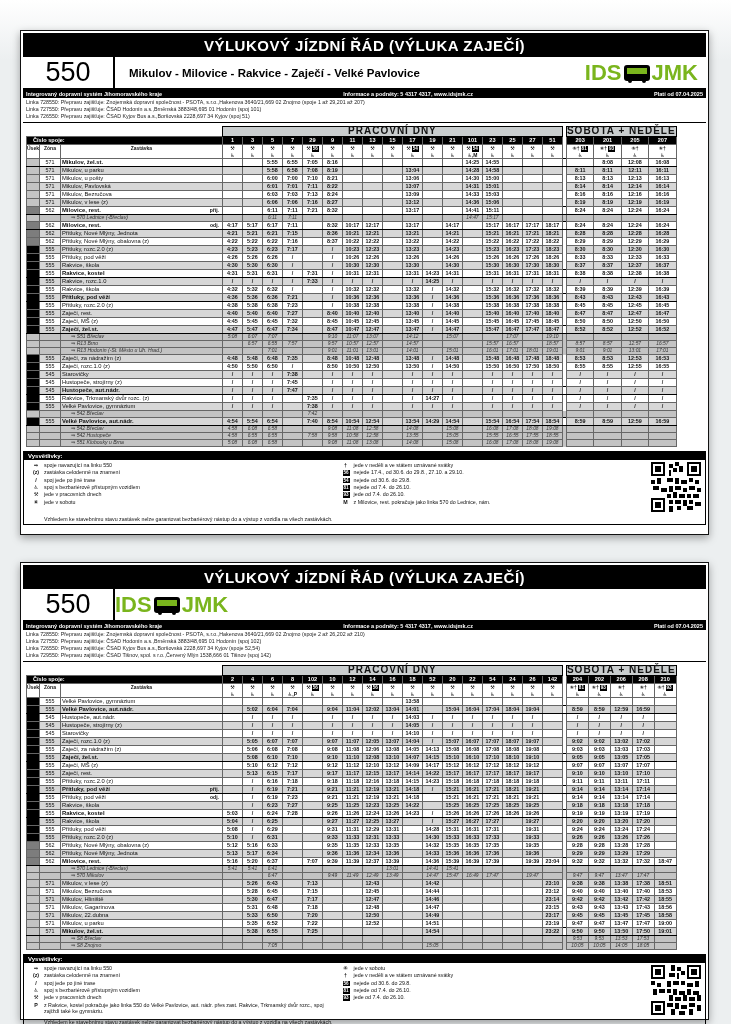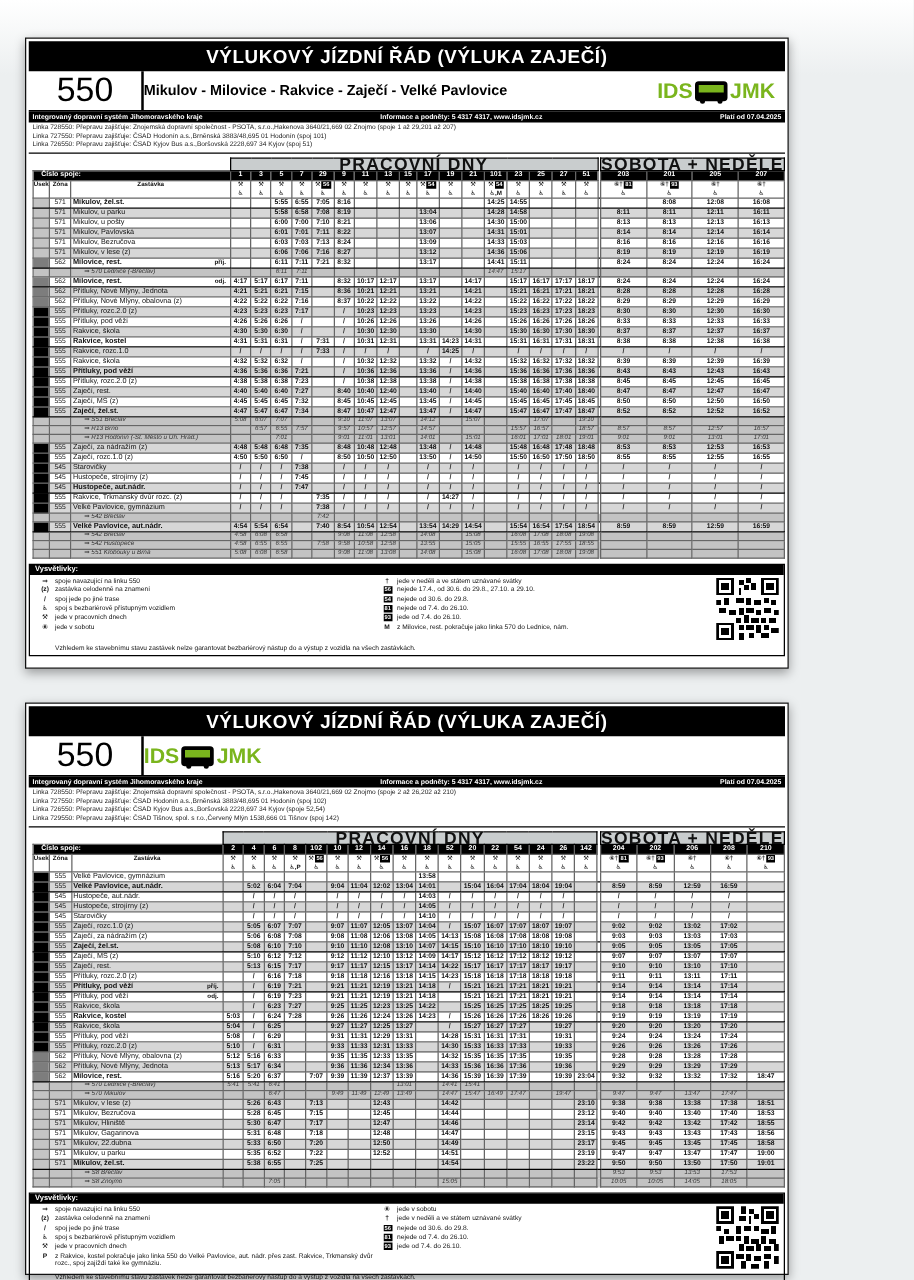--- a/index.html
+++ b/index.html
@@ -1,41 +1,41 @@
 <!DOCTYPE html>
 <html><head>
 <meta charset="utf-8">
 <style>
   html,body{margin:0;padding:0;background:#eceff0;font-family:"Liberation Sans","DejaVu Sans",sans-serif;}
   .page{width:731px;height:1024px;position:relative;background:linear-gradient(#fff 0,#eceff0 60px);}
-  .panel{position:absolute;left:20px;width:611px;background:#fff;border:1px solid #111;
+  .panel{position:absolute;left:20px;width:689px;background:#fff;border:1px solid #111;
          box-shadow:0 3px 8px rgba(0,0,0,.35);padding:2px 2px 3px 2px;box-sizing:border-box;}
   #panel0{top:30px;height:505px;}
   #panel1{top:562px;height:458px;}
   .titleband{background:#000;color:#fff;text-align:center;font-weight:bold;font-size:15px;
              letter-spacing:.5px;padding:4px 0 3px;}
   .routerow{display:flex;align-items:stretch;border-bottom:1px solid #000;}
   .routenum{width:90px;border-right:2px solid #000;display:flex;align-items:center;justify-content:center;
             font-size:27px;font-weight:normal;}
-  .routename{flex:1;display:flex;align-items:center;font-size:11.5px;font-weight:bold;}
-  .brand{display:flex;align-items:center;gap:2px;padding-right:8px;font-weight:bold;font-size:17px;color:#7ab51d;}
+  .routename{flex:1;display:flex;align-items:center;padding-left:14px;font-size:11.5px;font-weight:bold;}
+  .brand{display:flex;align-items:center;gap:2px;padding-right:8px;font-weight:bold;font-size:22px;color:#7ab51d;}
   .brand .bus{width:26px;height:16px;background:#000;border-radius:3px;position:relative;display:inline-block;}
   .brand .bus:before{content:"";position:absolute;left:3px;top:3px;width:20px;height:6px;background:#7ab51d;}
   .brand .bus:after{content:"";position:absolute;left:4px;bottom:-2px;width:4px;height:4px;border-radius:50%;
                     background:#000;box-shadow:14px 0 0 #000;}
   .infobar{background:#000;color:#fff;display:flex;justify-content:space-between;font-size:5.5px;
            font-weight:bold;padding:1.5px 3px;}
   .linky{border-bottom:1px solid #000;padding:1px 3px 2px;}
   .linky div{font-size:5.3px;color:#222;line-height:7px;}
   table.tt{border-collapse:collapse;margin:3px 0 0 3px;}
   .tt td{border:0.5px solid #666;font-size:5.4px;line-height:6.6px;padding:0 1px;white-space:nowrap;
          color:#111;height:7px;}
   .tt td.nb{border:none;background:transparent;}
   .tt td.gapc{border:none;width:3px;padding:0;}
-  .tt td.dband{background:#c9cdce;border:1px solid #000;text-align:center;font-weight:bold;font-size:14px;
+  .tt td.dband{background:#c9cdce;border:1px solid #000;text-align:center;font-weight:bold;font-size:10px;
                letter-spacing:1px;padding:1px 0;}
   .tt tr.blk td{background:#000;color:#fff;font-weight:bold;text-align:center;font-size:5.6px;}
   .tt tr.blk td.cis{text-align:left;padding-left:6px;}
   .tt tr.blk td.nb{background:transparent;}
   .tt tr.symr td{text-align:center;vertical-align:top;font-size:5px;background:#fff;}
   .tt td.hlab{font-size:5.4px;font-weight:bold;vertical-align:bottom;background:#fff;}
   .tt td.t{width:17px;text-align:center;font-weight:bold;font-size:5.4px;}
   .tt td.ux{width:7px;padding:0;}
   .tt td.zo{width:18px;text-align:center;font-size:5.4px;}
   .tt td.st{width:150px;overflow:hidden;font-size:5.8px;}

